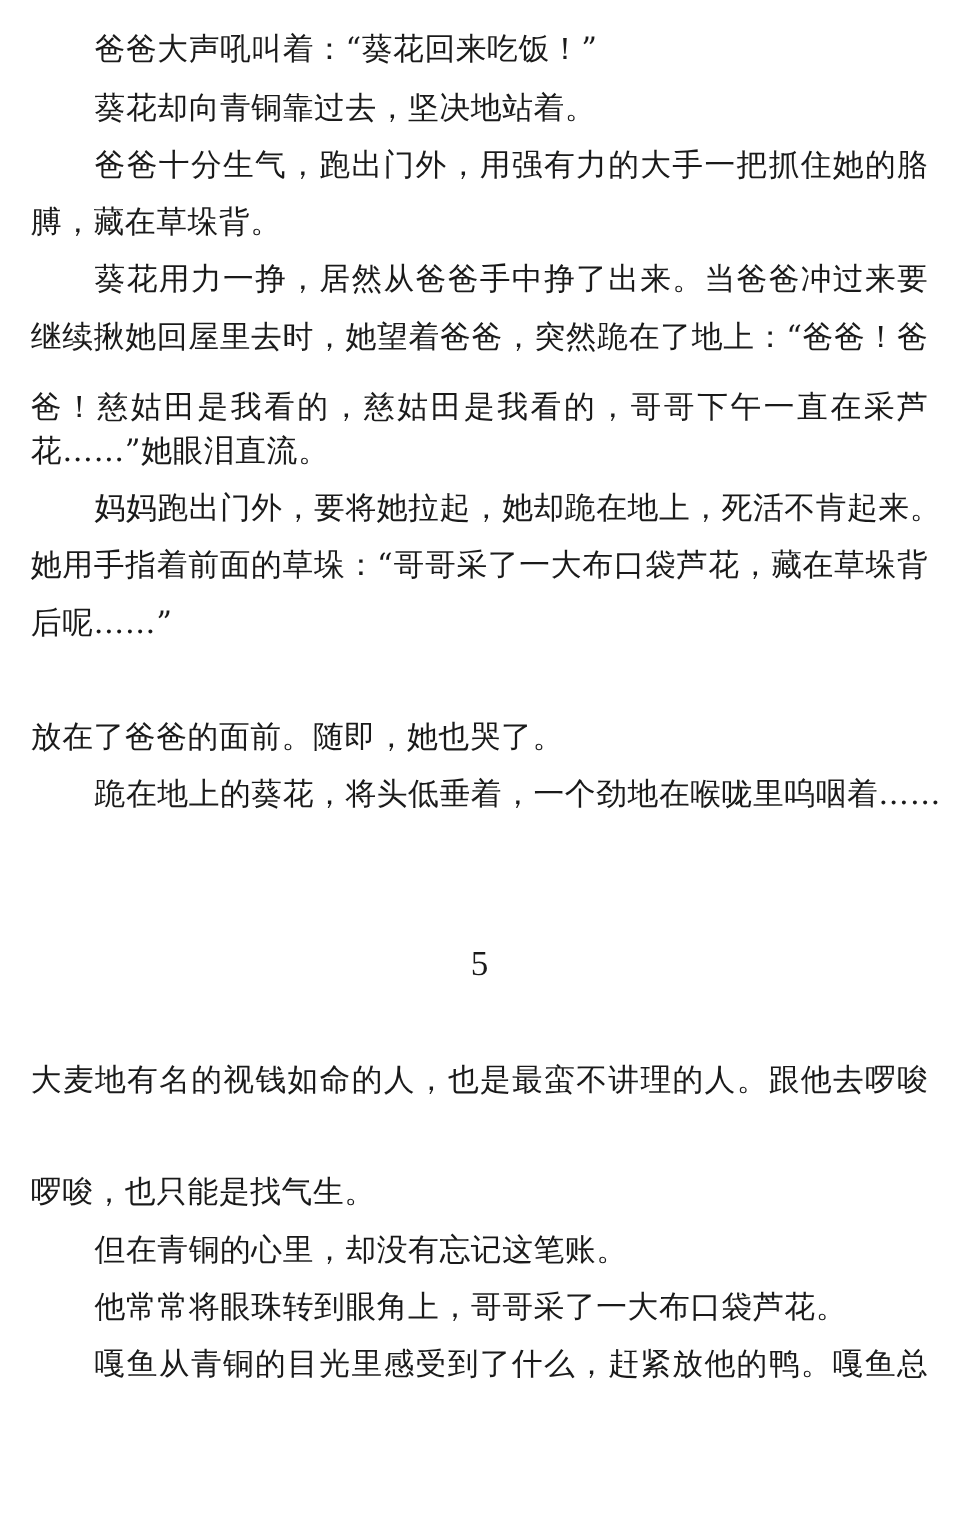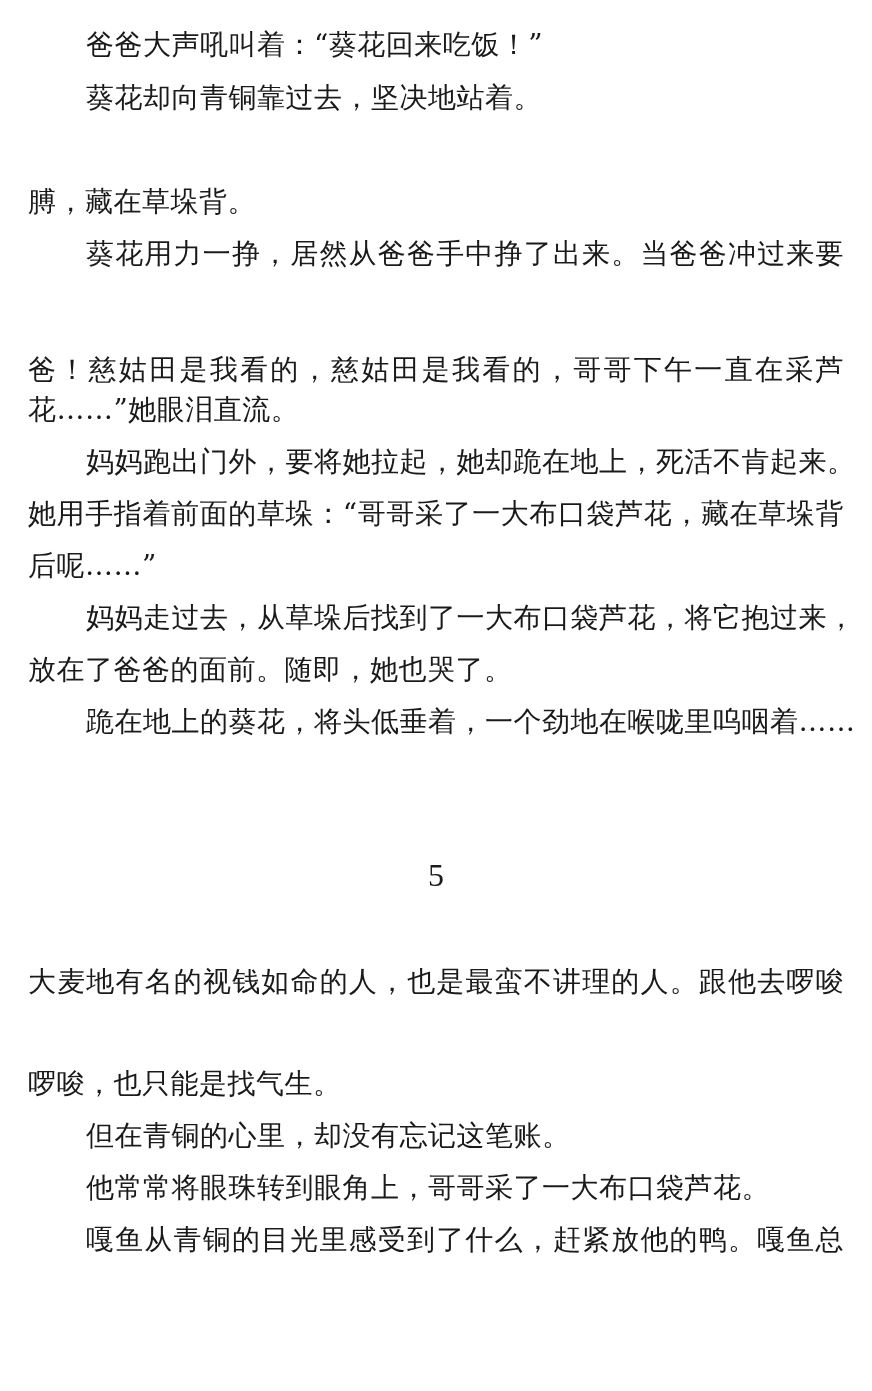--- a/index.html
+++ b/index.html
@@ -18,31 +18,32 @@
   .book-title { font-family:"DejaVu Sans", sans-serif; font-size:21px; letter-spacing:10px; color:#0369a1; }
 </style>
 </head>
 <body>
 
 <div class="page">
 
   <div class="line indent last" style="top:27px">爸爸大声吼叫着：“葵花回来吃饭！”</div>
   <div class="line indent last" style="top:80px">葵花却向青铜靠过去，坚决地站着。</div>
 
+  <div class="line indent" style="top:132px">爸爸十分生气，跑出门外，用强有力的大手一把抓住她的胳</div>
   <div class="line last" style="top:184px">膊，藏在草垛背。</div>
 
   <div class="line indent" style="top:236px">葵花用力一挣，居然从爸爸手中挣了出来。当爸爸冲过来要</div>
+  <div class="line" style="top:288px">继续揪她回屋里去时，她望着爸爸，突然跪在了地上：“爸爸！爸</div>
   <div class="line" style="top:352px">爸！慈姑田是我看的，慈姑田是我看的，哥哥下午一直在采芦</div>
   <div class="line indent" style="top:444px">妈妈跑出门外，要将她拉起，她却跪在地上，死活不肯起来。</div>
 
   <div class="line last" style="top:392px">花……”她眼泪直流。</div>
   <div class="line" style="top:496px">她用手指着前面的草垛：“哥哥采了一大布口袋芦花，藏在草垛背</div>
   <div class="line last" style="top:548px">后呢……”</div>
 
-  <div class="line indent" style="top:600px">妈妈走过去，从草垛后找到了一大布口袋芦花，将它抱过来，</div>
   <div class="line last" style="top:652px">放在了爸爸的面前。随即，她也哭了。</div>
 
   <div class="line indent last" style="top:704px">跪在地上的葵花，将头低垂着，一个劲地在喉咙里呜咽着……</div>
 
   <div class="chapter">5</div>
 
   <div class="line" style="top:964px">大麦地有名的视钱如命的人，也是最蛮不讲理的人。跟他去啰唆</div>
   <div class="line last" style="top:1066px">啰唆，也只能是找气生。</div>
 
   <div class="line indent last" style="top:1118px">但在青铜的心里，却没有忘记这笔账。</div>

